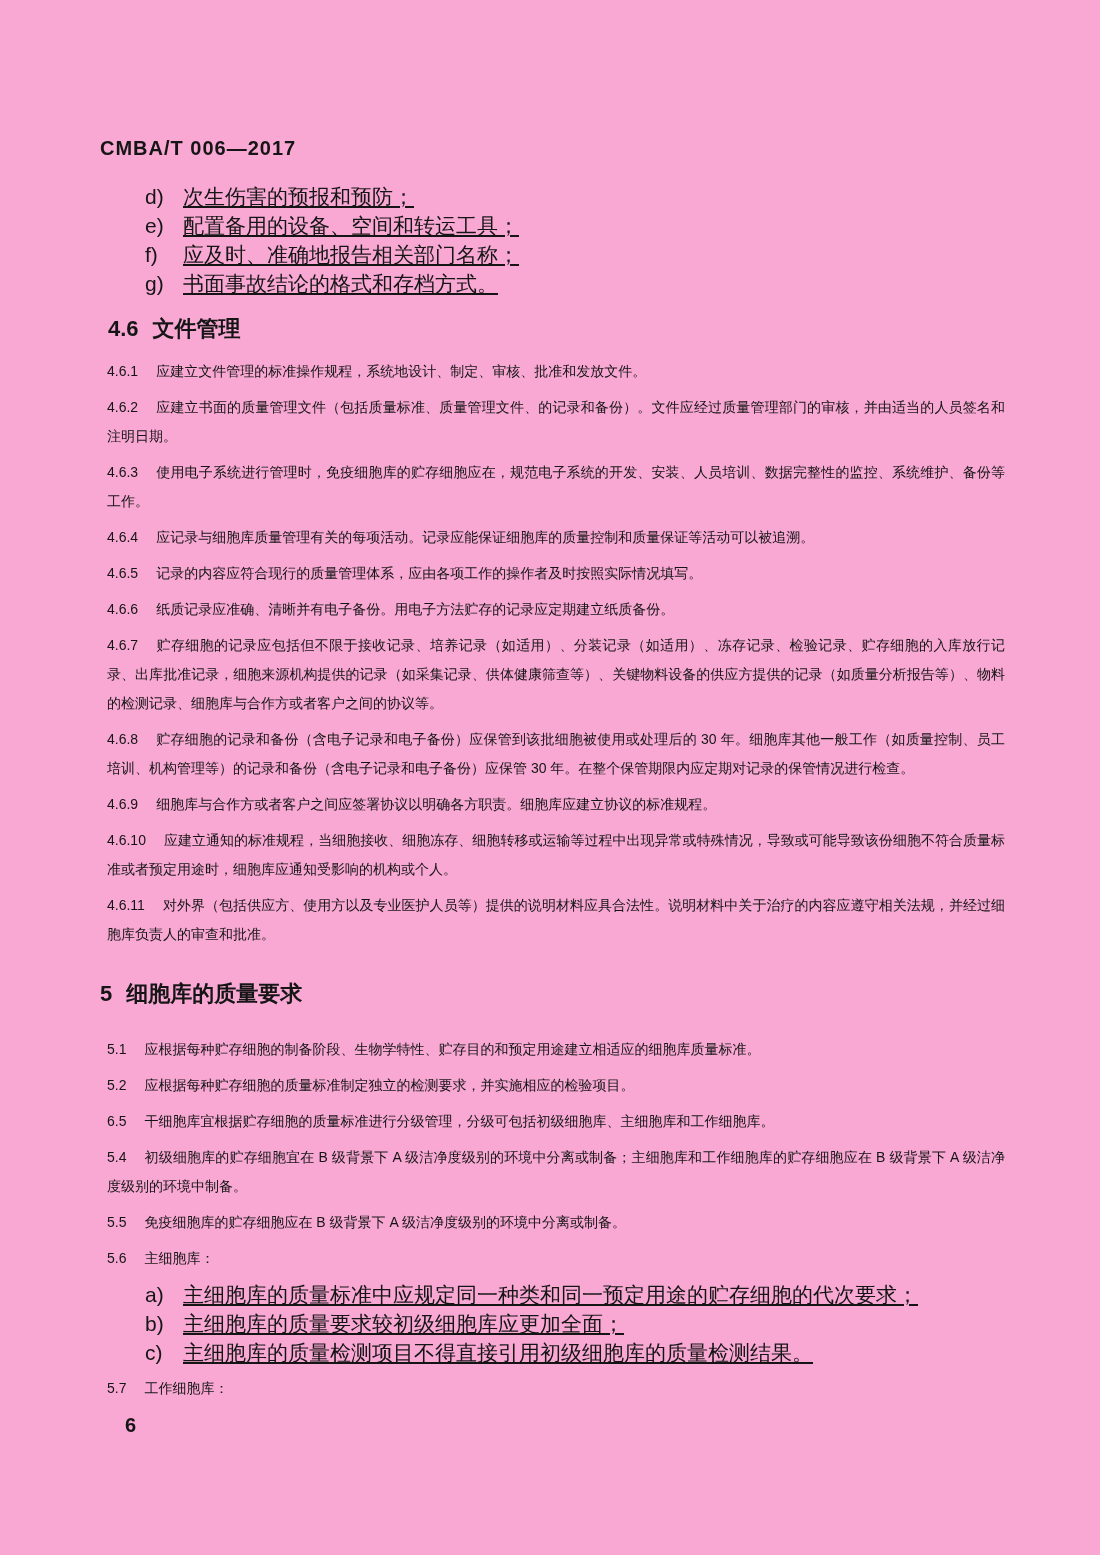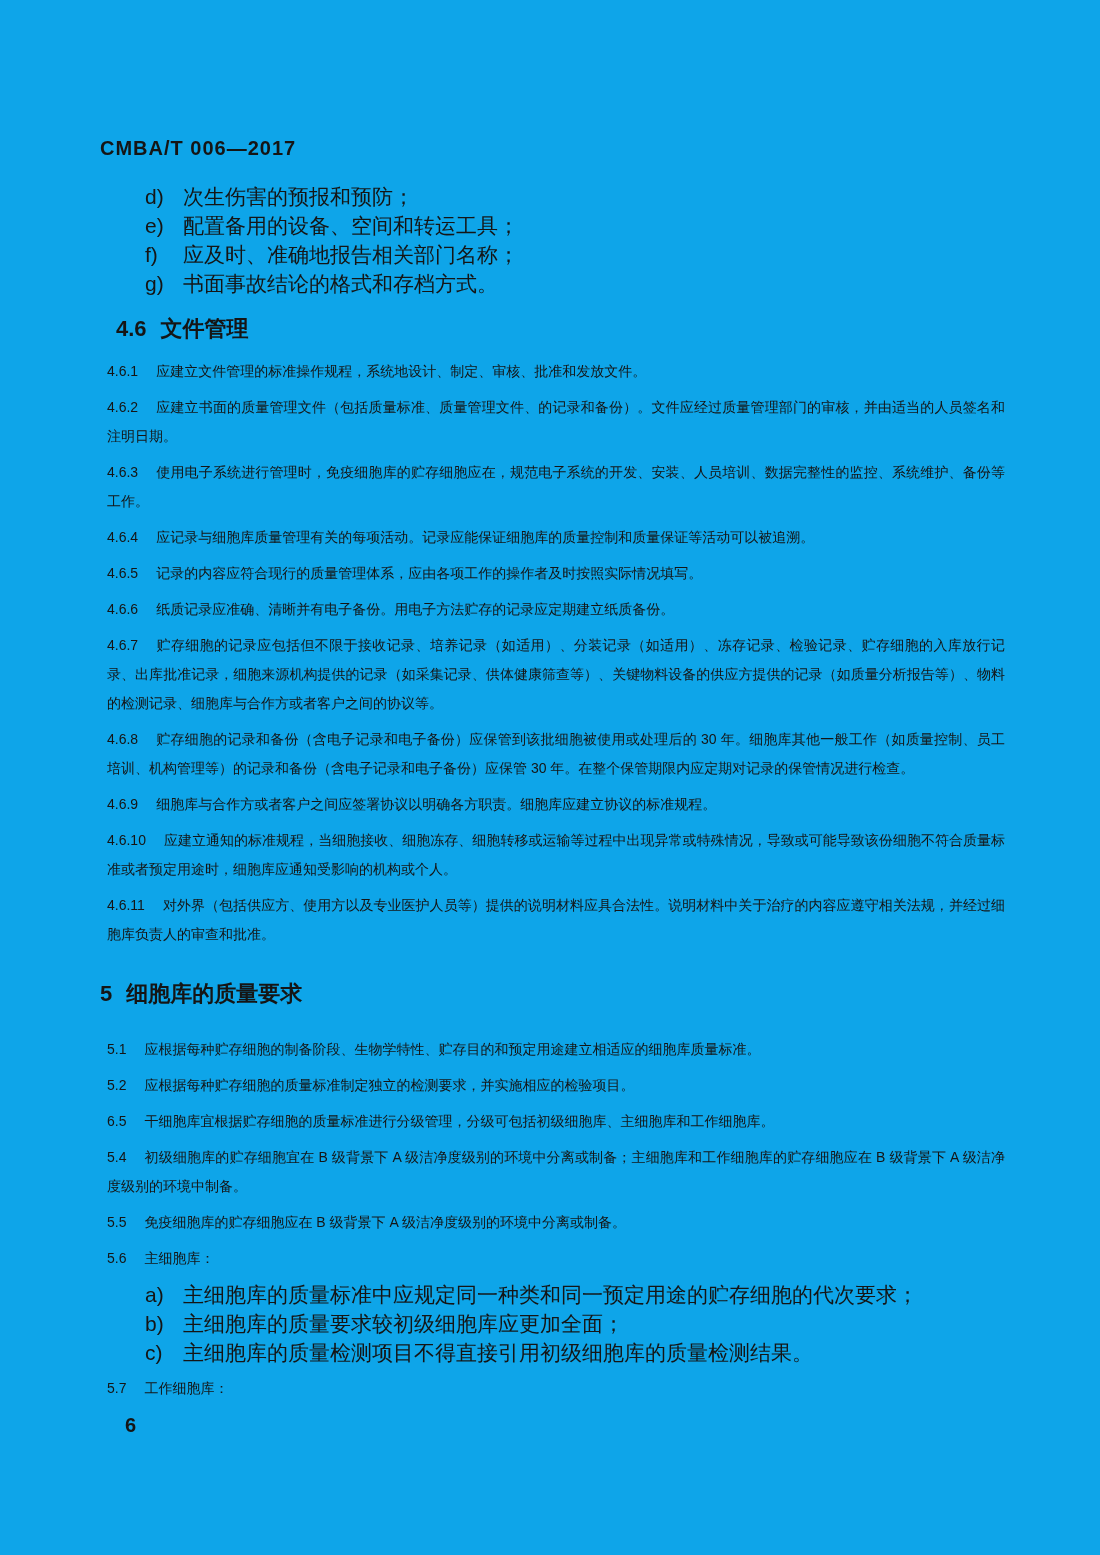--- a/index.html
+++ b/index.html
@@ -1,20 +1,20 @@
 <!DOCTYPE html>
 <html><head>
 <meta charset="utf-8">
 <style>
   html, body { margin: 0; padding: 0; background: #ffffff; }
   .page {
     position: relative;
     width: 1100px;
     height: 1555px;
-    background: #0ea5e9;
+    background: #f9a8d4;
     font-family: "Liberation Sans", "DejaVu Sans", sans-serif;
     color: #151515;
     overflow: hidden;
   }
   .content {
     position: absolute;
     left: 100px;
     top: 136px;
     width: 912px;
   }
@@ -32,23 +32,23 @@
   .alpha-list li {
     display: flex;
     font-size: 21px;
     line-height: 29px;
   }
   .alpha-list .li-label {
     flex: none;
     width: 38px;
     margin-left: 45px;
   }
-  .alpha-list .li-text { flex: 1; }
+  .alpha-list .li-text { flex: 1; text-decoration: underline; }
   .section-heading {
-    margin: 16px 0 14px 16px;
+    margin: 16px 0 14px 8px;
     font-size: 22px;
     font-weight: 700;
     line-height: 29px;
   }
   .section-heading .h-num { margin-right: 14px; }
   .section-heading.major { margin: 30px 0 27px 0; }
   .clause {
     margin: 7px;
     font-size: 14px;
     line-height: 29px;

